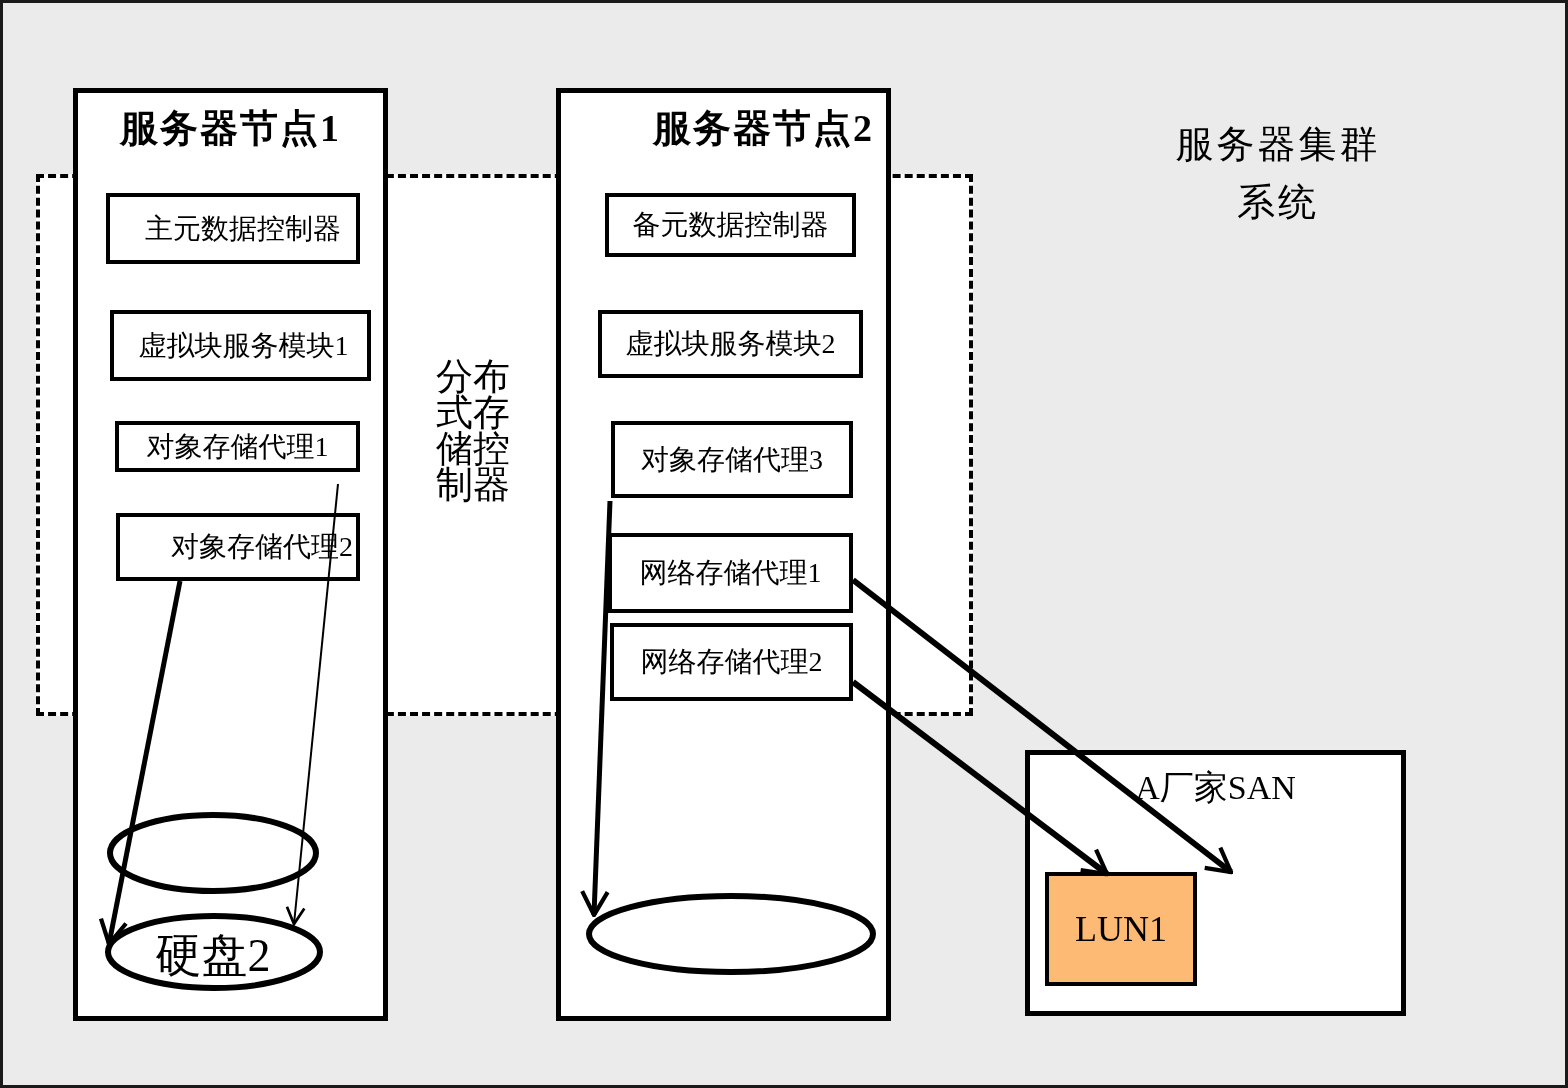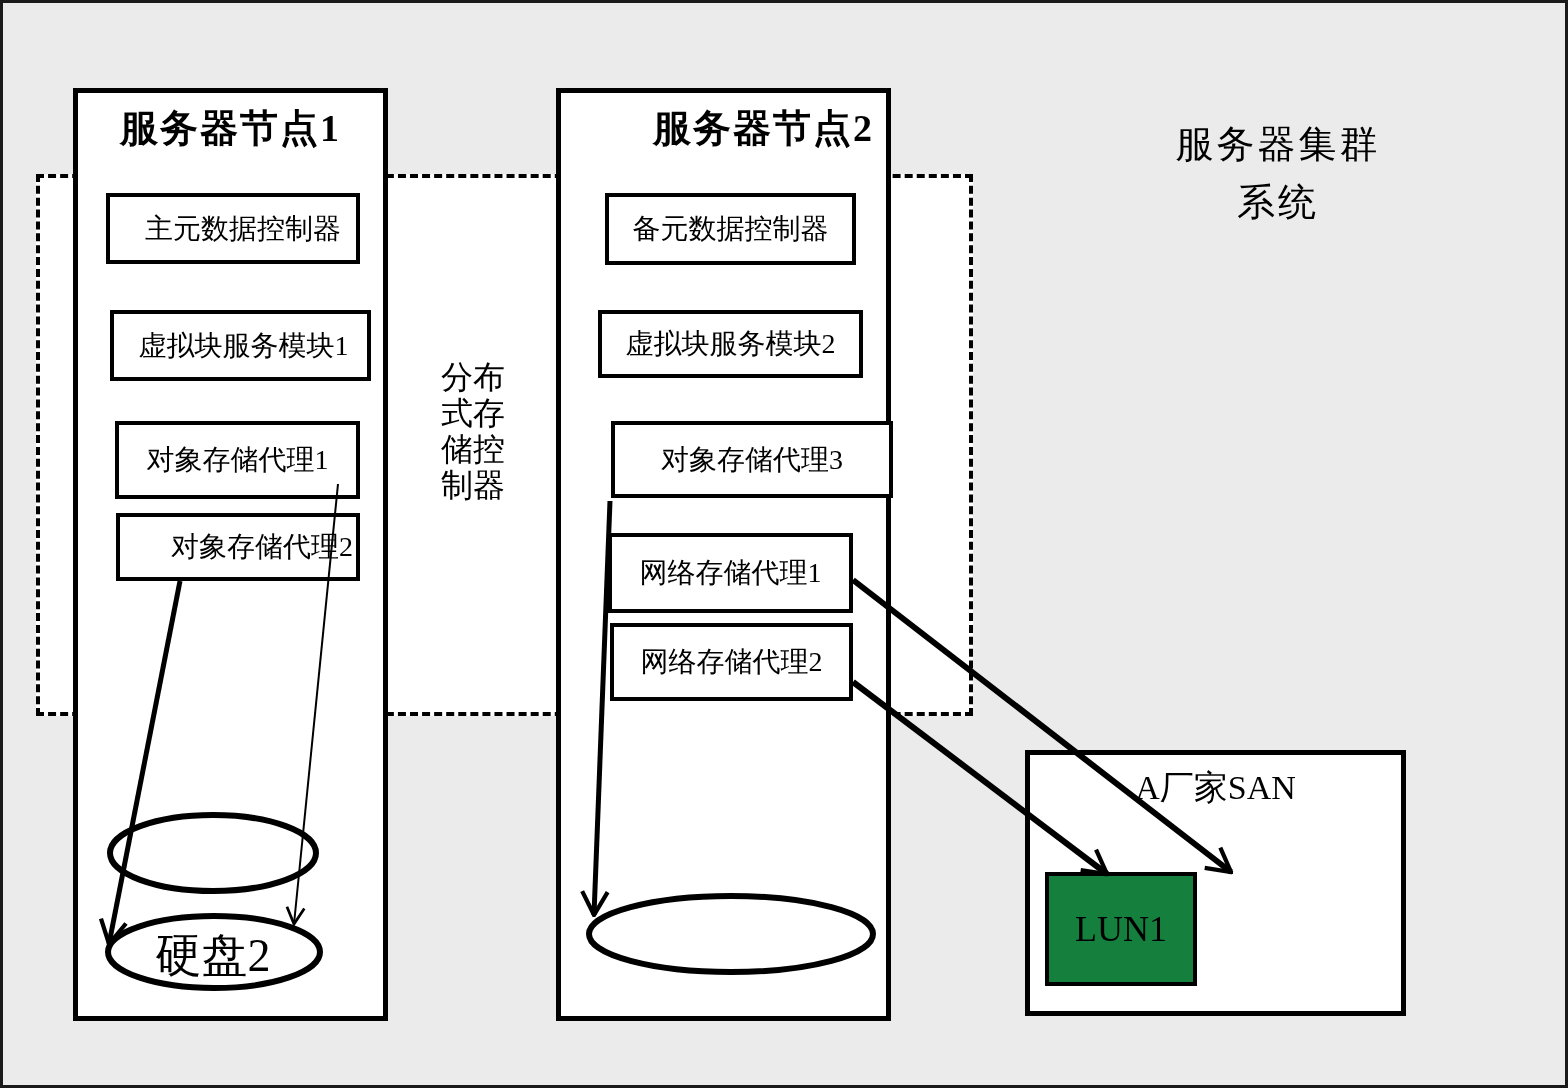--- a/index.html
+++ b/index.html
@@ -25,45 +25,45 @@
   }
   .nt1{left:70px;width:315px;}
   .nt2{left:553px;width:335px;padding-left:40px;}
   .mbox{
     position:absolute;border:4px solid #000;background:#fff;box-sizing:border-box;
     display:flex;align-items:center;justify-content:center;
     font-size:28px;z-index:3;white-space:nowrap;
   }
   .m1a{left:103px;top:190px;width:254px;height:71px;padding-left:20px;}
   .m1b{left:107px;top:307px;width:261px;height:71px;padding-left:6px;}
-  .m1c{left:112px;top:418px;width:245px;height:78px;}
+  .m1c{left:112px;top:418px;width:245px;height:51px;}
   .m1d{left:113px;top:510px;width:244px;height:68px;padding-left:48px;}
-  .m2a{left:602px;top:190px;width:251px;height:72px;}
+  .m2a{left:602px;top:190px;width:251px;height:64px;}
   .m2b{left:595px;top:307px;width:265px;height:68px;}
-  .m2c{left:608px;top:418px;width:282px;height:77px;}
+  .m2c{left:608px;top:418px;width:242px;height:77px;}
   .m2d{left:605px;top:530px;width:245px;height:80px;}
   .m2e{left:607px;top:620px;width:243px;height:78px;}
   .ctrl-label{
     position:absolute;left:420px;top:356px;width:100px;text-align:center;
-    font-size:32px;line-height:36px;white-space:pre-line;z-index:5;
+    font-size:37px;line-height:36px;white-space:pre-line;z-index:5;
   }
   .sys-title{
     position:absolute;left:1120px;top:112px;width:310px;text-align:center;
     font-size:38px;line-height:58px;letter-spacing:3px;white-space:pre-line;z-index:5;
   }
   .san{
     position:absolute;left:1022px;top:747px;width:381px;height:266px;
     border:5px solid #000;background:#fff;box-sizing:border-box;z-index:2;
   }
   .san-title{
     position:absolute;left:1022px;top:762px;width:381px;text-align:center;
     font-size:34px;z-index:5;
   }
   .lun{
-    position:absolute;top:869px;height:114px;border:4px solid #000;background:#15803d;
+    position:absolute;top:869px;height:114px;border:4px solid #000;background:#fdba74;
     box-sizing:border-box;display:flex;align-items:center;justify-content:center;
     font-size:36px;z-index:3;
   }
   .lun1{left:1042px;width:152px;}
   .lun2{left:1228px;width:154px;}
   .disk-label{position:absolute;text-align:center;font-size:46px;z-index:5;}
   .dl1{left:110px;top:823px;width:200px;}
   .dl2{left:110px;top:922px;width:200px;}
   .dl3{left:628px;top:904px;width:200px;}
   .overlay{position:absolute;left:0;top:0;z-index:4;pointer-events:none;}

